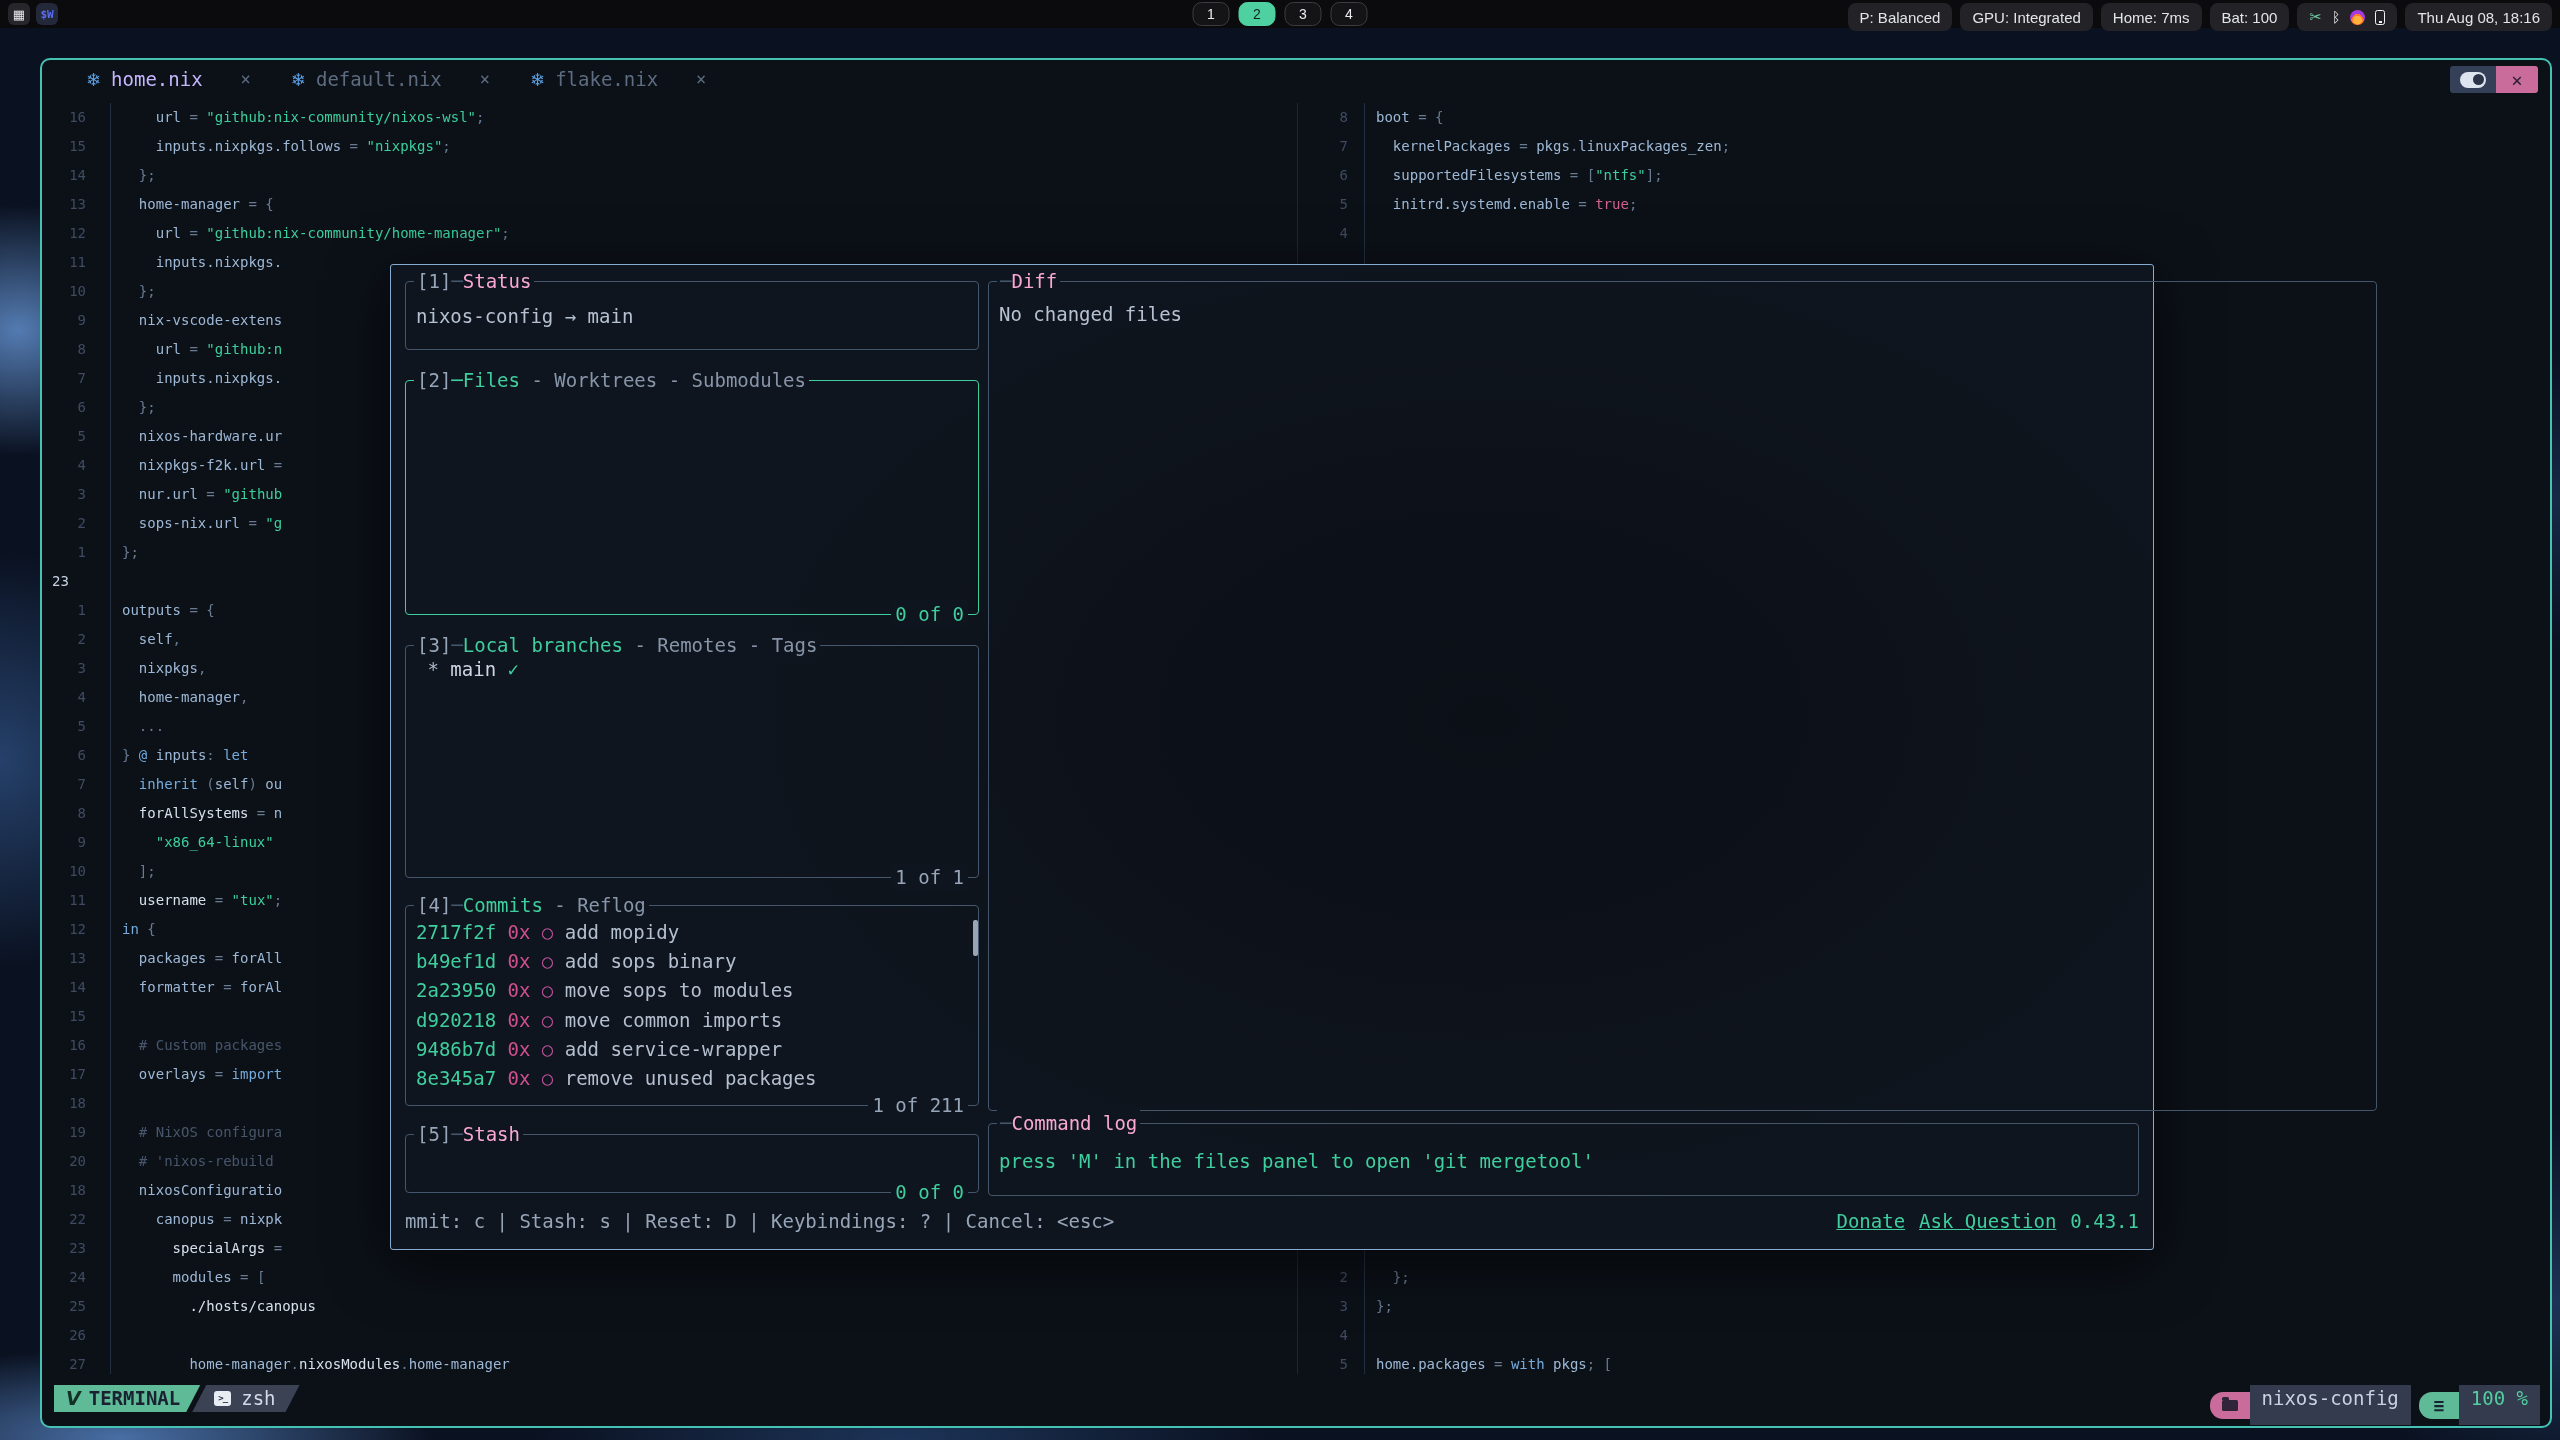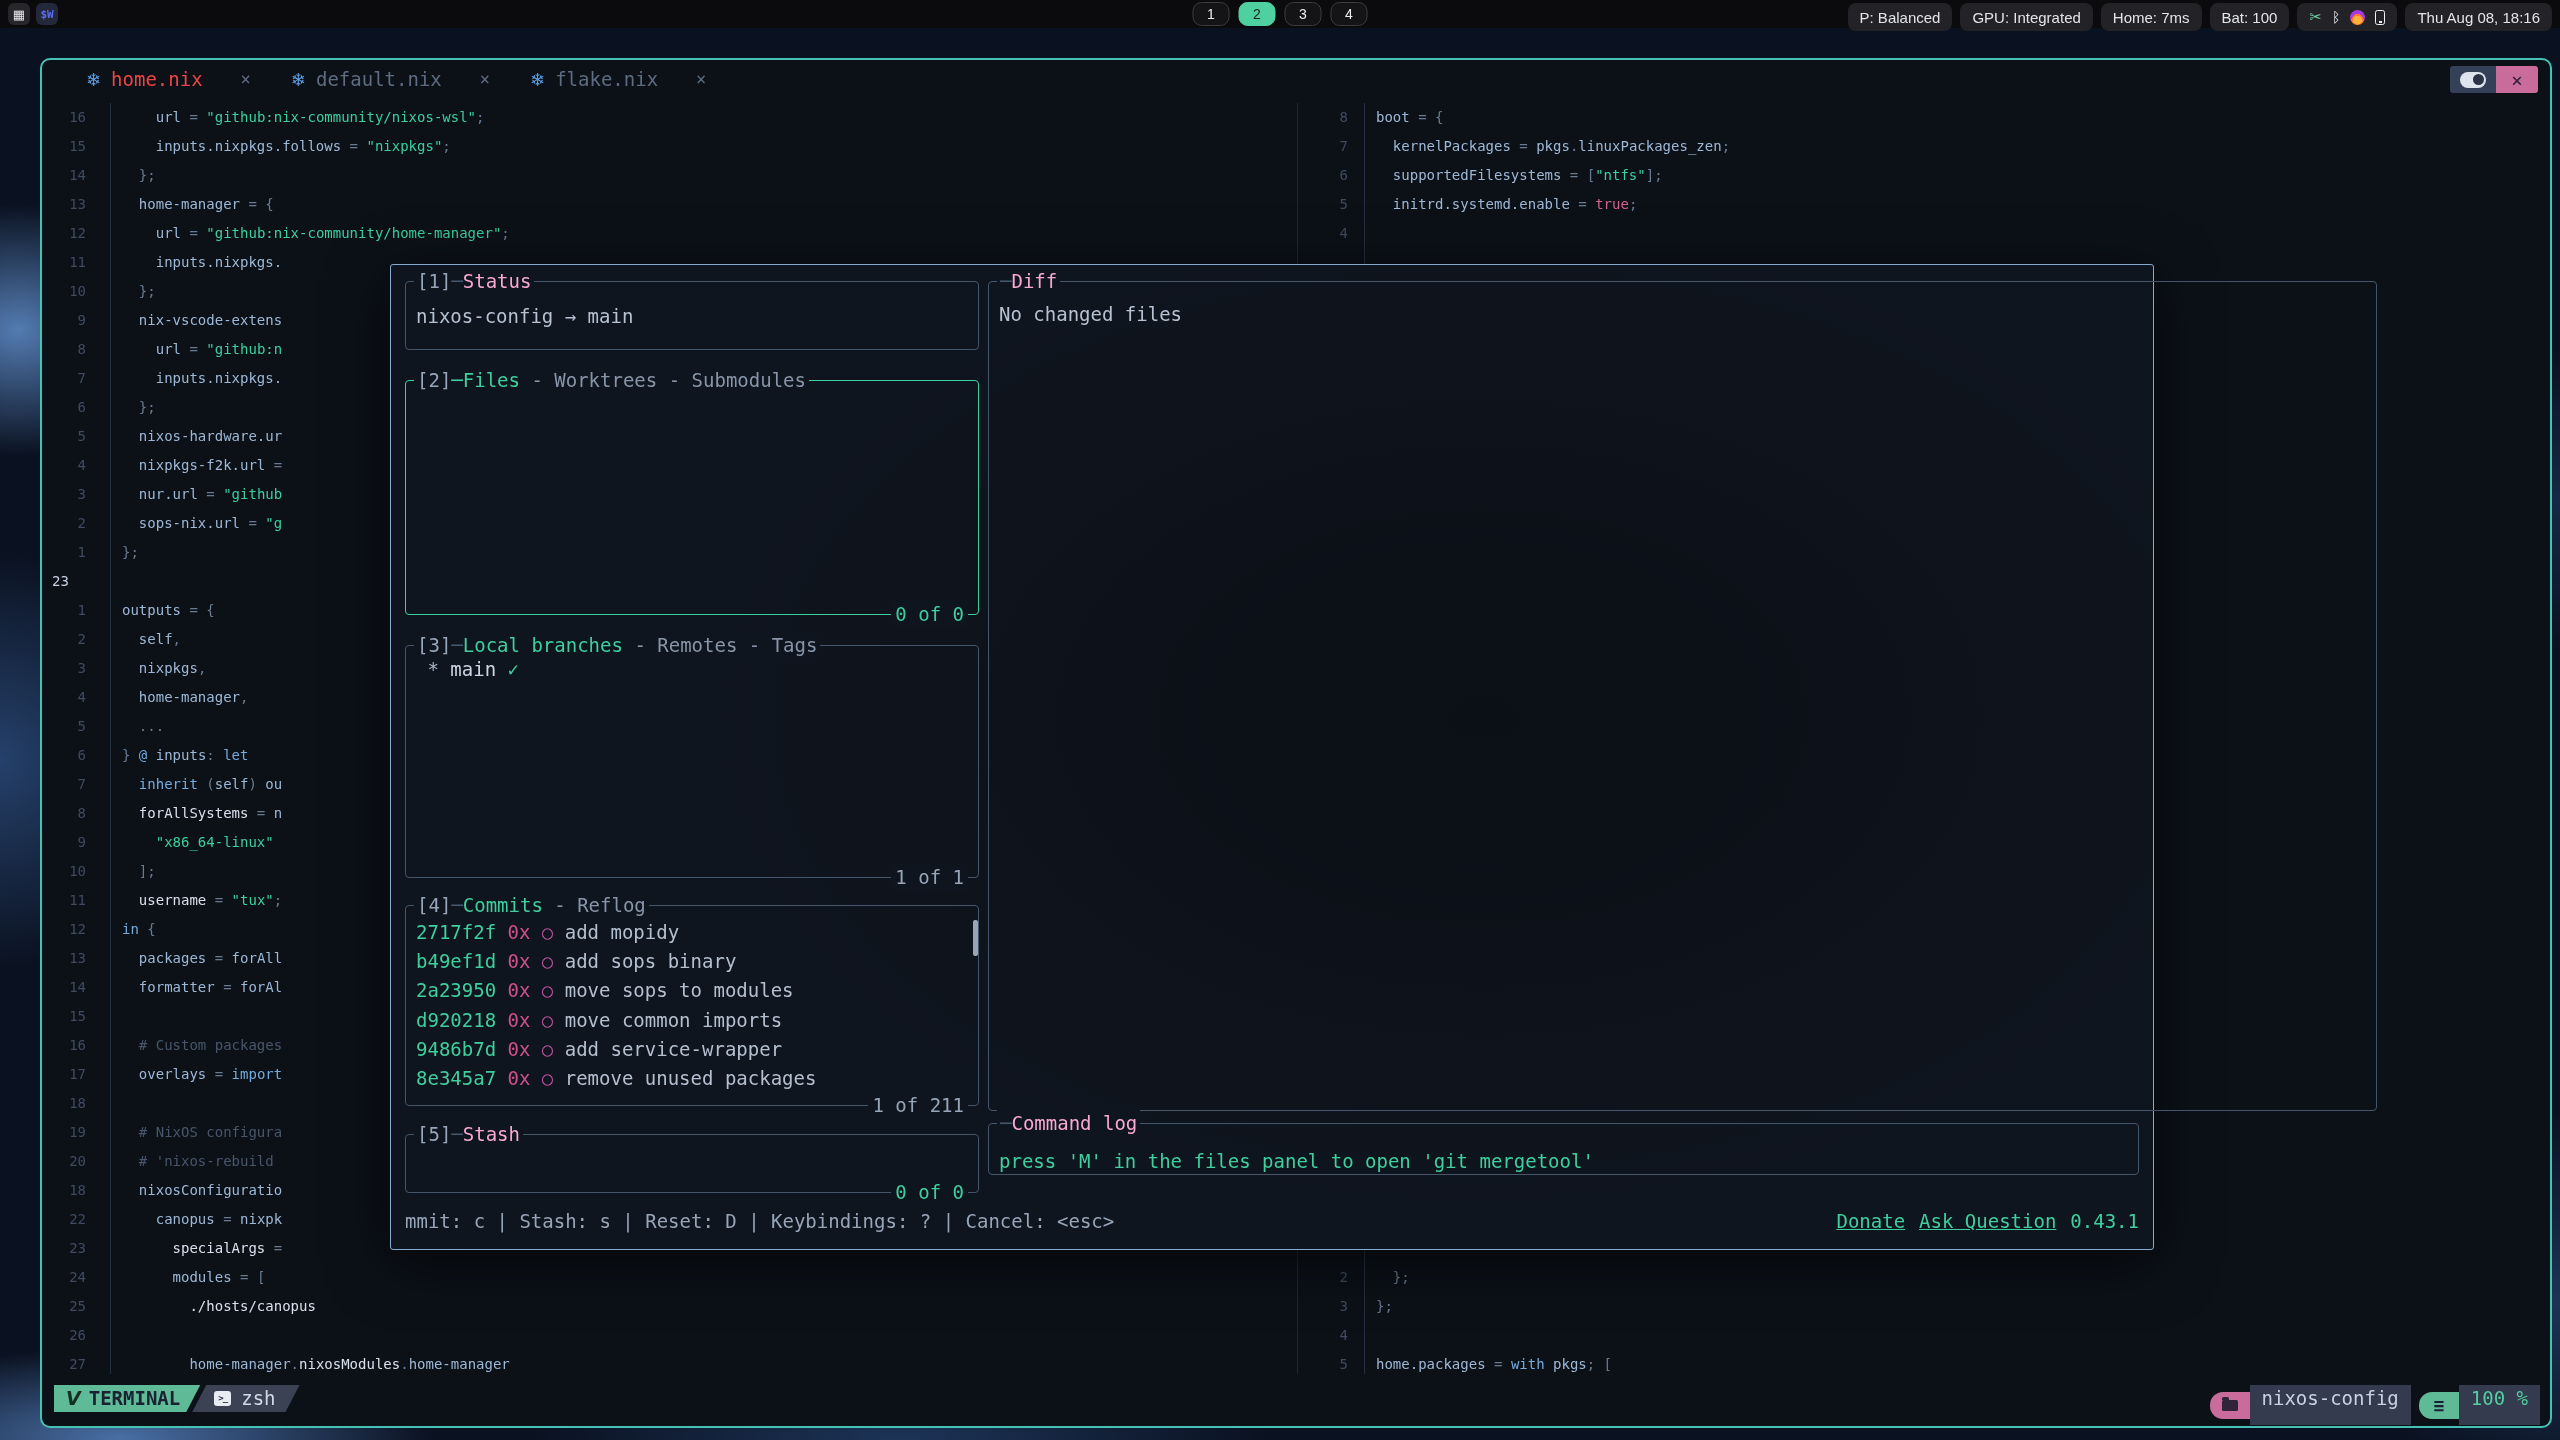--- a/index.html
+++ b/index.html
@@ -37,21 +37,21 @@
   .ic-phone { width:10px; height:15px; border:1.5px solid #f2f3f5; border-radius:2.5px; position:relative; }
   .ic-phone:after { content:""; position:absolute; left:2.5px; bottom:1px; width:3px; height:1.5px; background:#f2f3f5; }
   
   .win { position:absolute; left:40px; top:58px; width:2512px; height:1370px;
     background:#0c1118; border:2px solid #46c2b5; border-radius:10px; }
   
   .tabs { position:absolute; left:44px; top:8px; display:flex; gap:40px; font-size:19px; }
   .tab { display:flex; align-items:center; gap:10px; color:#5d6c81; }
   .tab .flake { color:#5ba0e4; font-family:"DejaVu Sans", sans-serif; font-size:18px; }
   .tab .close { color:#5d6c81; margin-left:28px; font-size:17px; }
-  .tab.active .tname { color:#ef4444;text-align:center; }
+  .tab.active .tname { color:#c4b5fd;text-align:center; }
   
   .controls { position:absolute; right:12px; top:6px; display:flex; }
   .ctl-toggle { width:46px; height:27px; background:#343f58; border-radius:3px 0 0 3px;
     display:flex; align-items:center; justify-content:center; }
   .ctl-toggle .sw { width:26px; height:16px; background:#dde4ee; border-radius:8px; position:relative; }
   .ctl-toggle .sw:after { content:""; position:absolute; right:2.5px; top:2.5px; width:11px; height:11px; border-radius:50%; background:#2b3347; }
   .ctl-close { width:42px; height:27px; background:#c96b9b; border-radius:0 3px 3px 0;
     display:flex; align-items:center; justify-content:center; color:#31203a; font-size:19px; }
   
   .pane { position:absolute; top:43px; bottom:52px; overflow:hidden; }
@@ -266,21 +266,21 @@
       <div class="pcount">1 of 211</div>
     </div>
     <div class="lpanel" id="p-stash" style="left:14px; top:869px; width:574px; height:59px;">
       <div class="ptitle"><span class="num">[5]</span><span class="dash">─</span><span class="pname">Stash</span></div>
       <div class="pcount green">0 of 0</div>
     </div>
     <div class="lpanel" id="p-diff" style="left:597px; top:16px; width:1389px; height:830px;">
       <div class="ptitle"><span class="dash">─</span><span class="pname">Diff</span></div>
       <div class="pcontent" style="padding-top:21px;">No changed files</div>
     </div>
-    <div class="lpanel" id="p-cmdlog" style="left:597px; top:858px; width:1151px; height:52px;">
+    <div class="lpanel" id="p-cmdlog" style="left:597px; top:858px; width:1151px; height:73px;">
       <div class="ptitle"><span class="dash">─</span><span class="pname">Command log</span></div>
       <div class="pcontent cmdlog-text" style="padding-top:26px;">press 'M' in the files panel to open 'git mergetool'</div>
     </div>
     <div class="keybinds">
       <span>mmit: c | Stash: s | Reset: D | Keybindings: ? | Cancel: &lt;esc&gt;</span>
       <span class="kb-right"><span class="lnk" id="lnk0">Donate</span><span class="lnk" id="lnk1">Ask Question</span><span>0.43.1</span></span>
     </div>
   </div>
 
   <div class="statusline">

